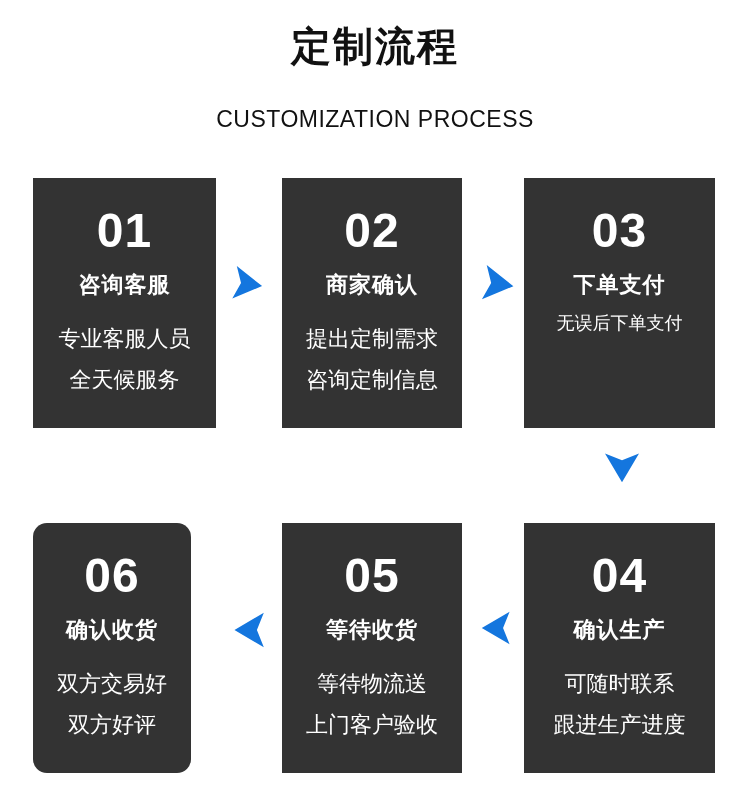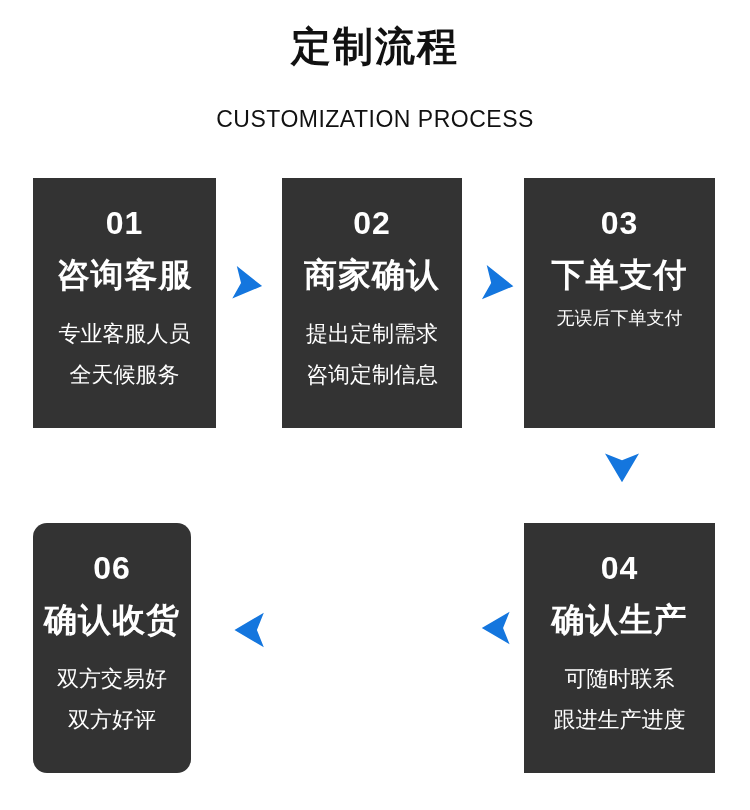--- a/index.html
+++ b/index.html
@@ -22,22 +22,22 @@
     position:absolute;height:250px;background:var(--card-bg,#333333);
     color:var(--text-white,#ffffff);
     display:flex;flex-direction:column;align-items:center;
   }
   .c1{left:33px;top:178px;width:183px;}
   .c2{left:282px;top:178px;width:180px;}
   .c3{left:524px;top:178px;width:191px;}
   .c4{left:524px;top:523px;width:191px;}
   .c5{left:282px;top:523px;width:180px;}
   .c6{left:33px;top:523px;width:158px;border-radius:14px;}
-  .num{margin-top:29px;font-size:32px;font-weight:700;line-height:1;letter-spacing:1px;}
-  .ctitle{margin-top:19px;font-size:33px;font-weight:700;line-height:1;letter-spacing:1px;white-space:nowrap;}
+  .num{margin-top:29px;font-size:48px;font-weight:700;line-height:1;letter-spacing:1px;}
+  .ctitle{margin-top:19px;font-size:22px;font-weight:700;line-height:1;letter-spacing:1px;white-space:nowrap;}
   .desc{font-size:22px;font-weight:400;line-height:1;white-space:nowrap;}
   .desc.first{margin-top:32px;}
   .desc.second{margin-top:19px;}
   .long .desc{font-size:18px;}
   .long .desc.first{margin-top:43px;}
   .long .desc.second{margin-top:18px;}
   .arrow{position:absolute;color:var(--arrow-blue,#1476DE);}
   .arrow svg{display:block;width:100%;height:100%;}
   .a1{left:231px;top:266px;width:33px;height:36px;transform:rotate(8deg);}
   .a2{left:480px;top:265px;width:36px;height:38px;transform:rotate(8deg);}
@@ -97,20 +97,26 @@
     <div class="desc first">可随时联系</div>
     <div class="desc second">跟进生产进度</div>
   </div>
 
   <div class="arrow a4">
     <svg viewBox="0 0 40 44">
         <polygon points="36,2 2,22 36,42 28,22" fill="currentColor"></polygon>
       </svg>
   </div>
 
+  <div class="card c5">
+    <div class="num">05</div>
+    <div class="ctitle">等待收货</div>
+    <div class="desc first">等待物流送</div>
+    <div class="desc second">上门客户验收</div>
+  </div>
 
   <div class="arrow a5">
     <svg viewBox="0 0 40 44">
         <polygon points="36,2 2,22 36,42 28,22" fill="currentColor"></polygon>
       </svg>
   </div>
 
   <div class="card c6">
     <div class="num">06</div>
     <div class="ctitle">确认收货</div>

